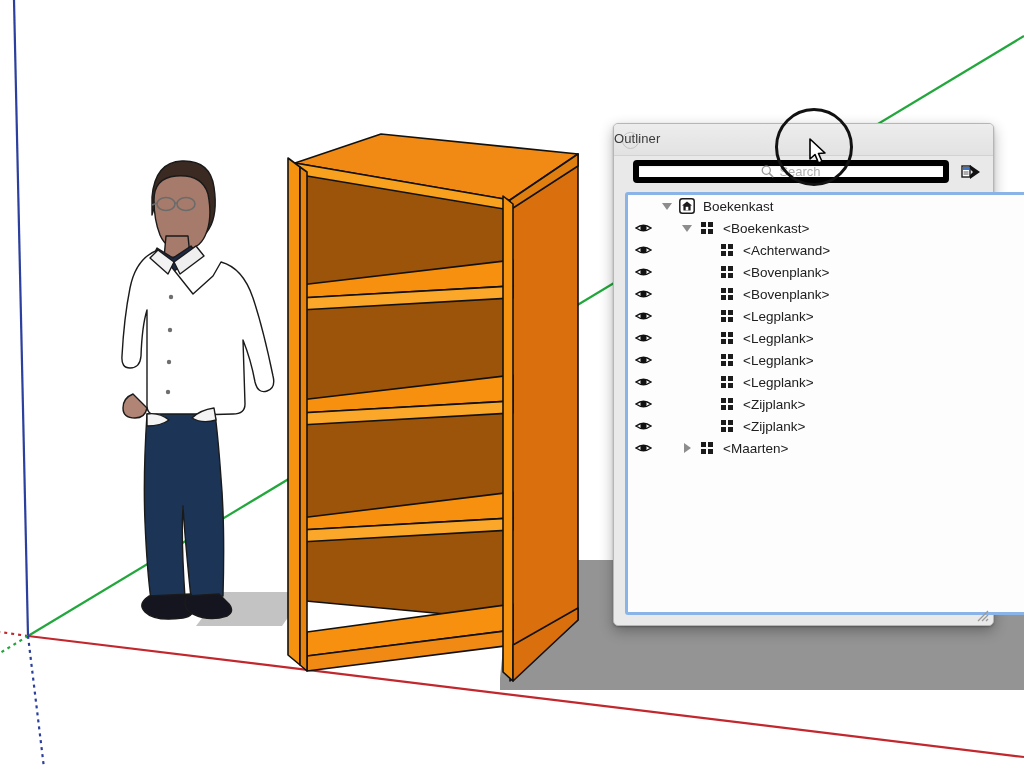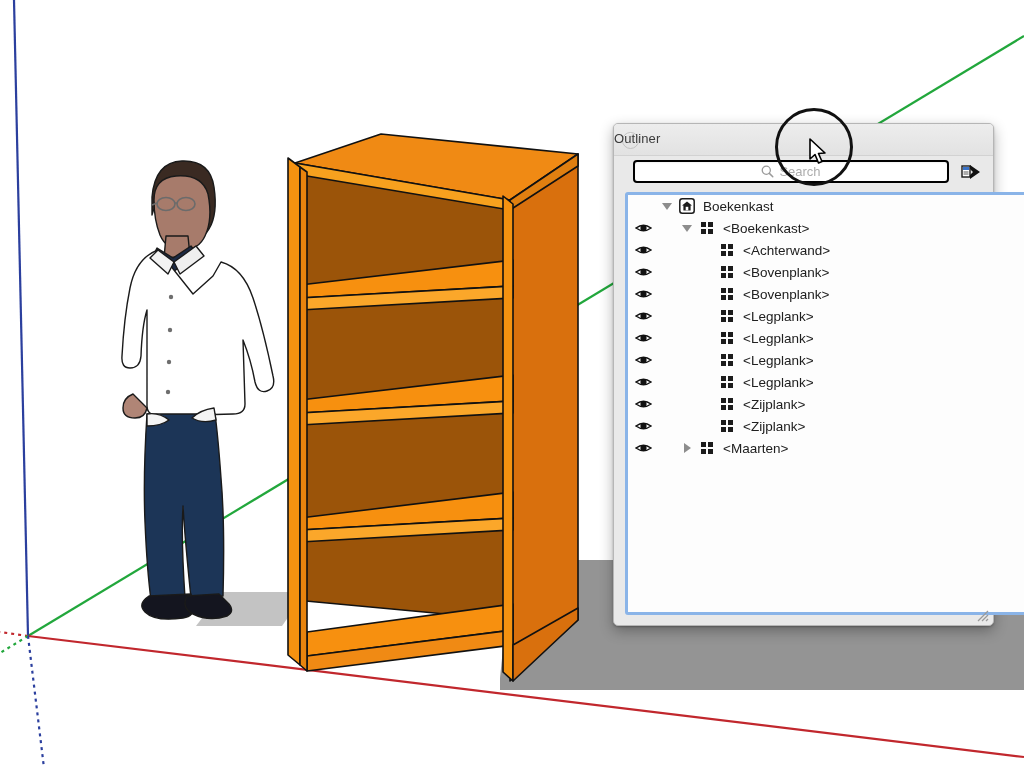--- a/index.html
+++ b/index.html
@@ -47,21 +47,21 @@
   }
   #collapse-knob{
     position:absolute;left:8px;top:8px;width:15px;height:15px;border-radius:50%;
     background:#e4e4e4;border:1px solid #c2c2c2;box-shadow:inset 0 1px 1px #f7f7f7;
   }
   #search-row{
     position:relative;height:33px;background:#e9e9e9;
   }
   #search-field{
     position:absolute;left:19px;top:4px;width:316px;height:23px;
-    background:#fff;border:2px solid #000000;border-radius:4px;
+    background:#fff;border:6px solid #000000;border-radius:4px;
     box-shadow:inset 0 1px 2px rgba(0,0,0,.06);
     box-sizing:border-box;
     display:flex;align-items:center;justify-content:center;
   }
   #search-icon{margin-right:5px;display:flex;align-items:center;}
   #search-placeholder{font-size:13px;color:#adadad;}
   #details-flyout{
     position:absolute;right:11px;top:5px;width:22px;height:21px;
     display:flex;align-items:center;justify-content:center;cursor:pointer;
   }

